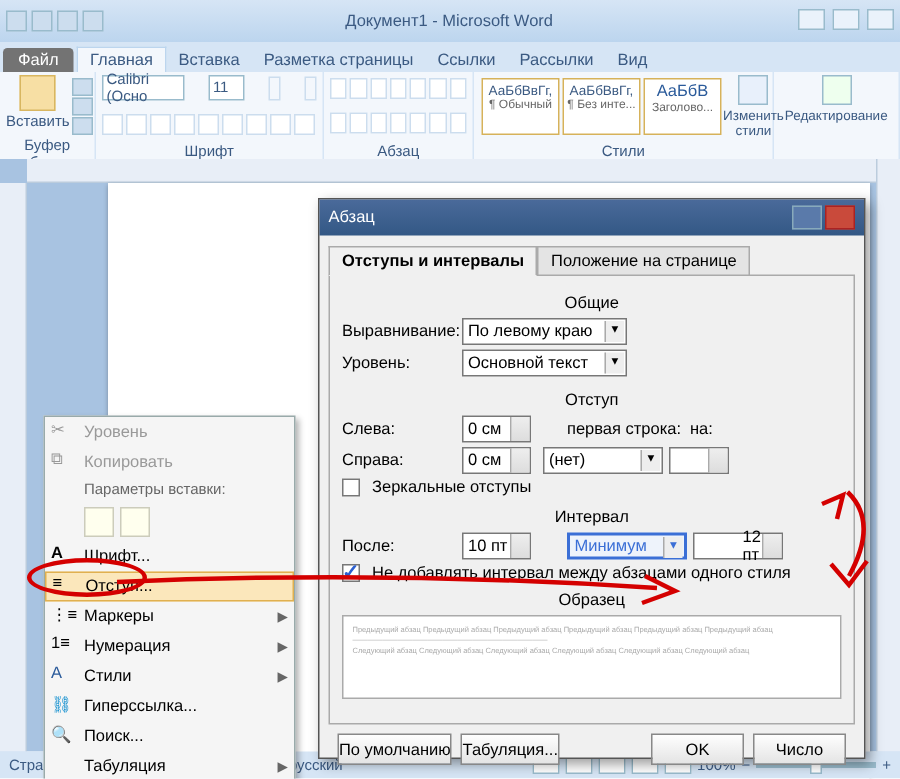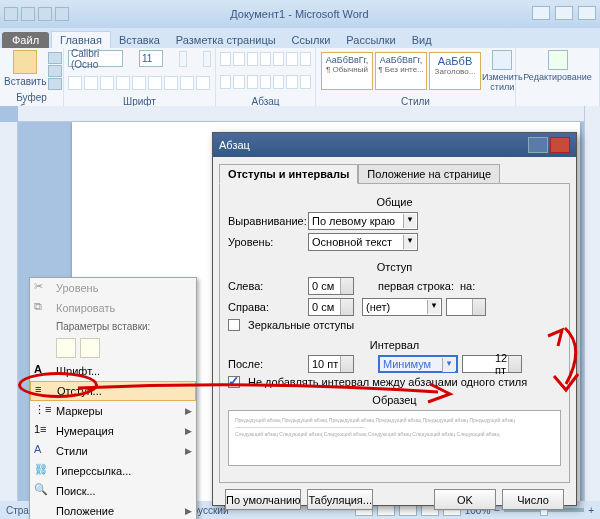--- a/index.html
+++ b/index.html
@@ -243,21 +243,21 @@
   <div class="row">
       <span class="ic" style="color:#08c;">⛓</span>
       <span>Гиперссылка...</span>
     </div>
   <div class="row">
       <span class="ic">🔍</span>
       <span>Поиск...</span>
     </div>
   <div class="row">
       <span class="ic"></span>
-      <span>Положение</span>
+      <span>Табуляция</span>
       <span class="arrow">▶</span>
     </div>
 
 </div>
 
 <div class="redcircle"></div>
 
 <div class="dialog">
   <div class="dlg-title">
     <span>Абзац</span>

